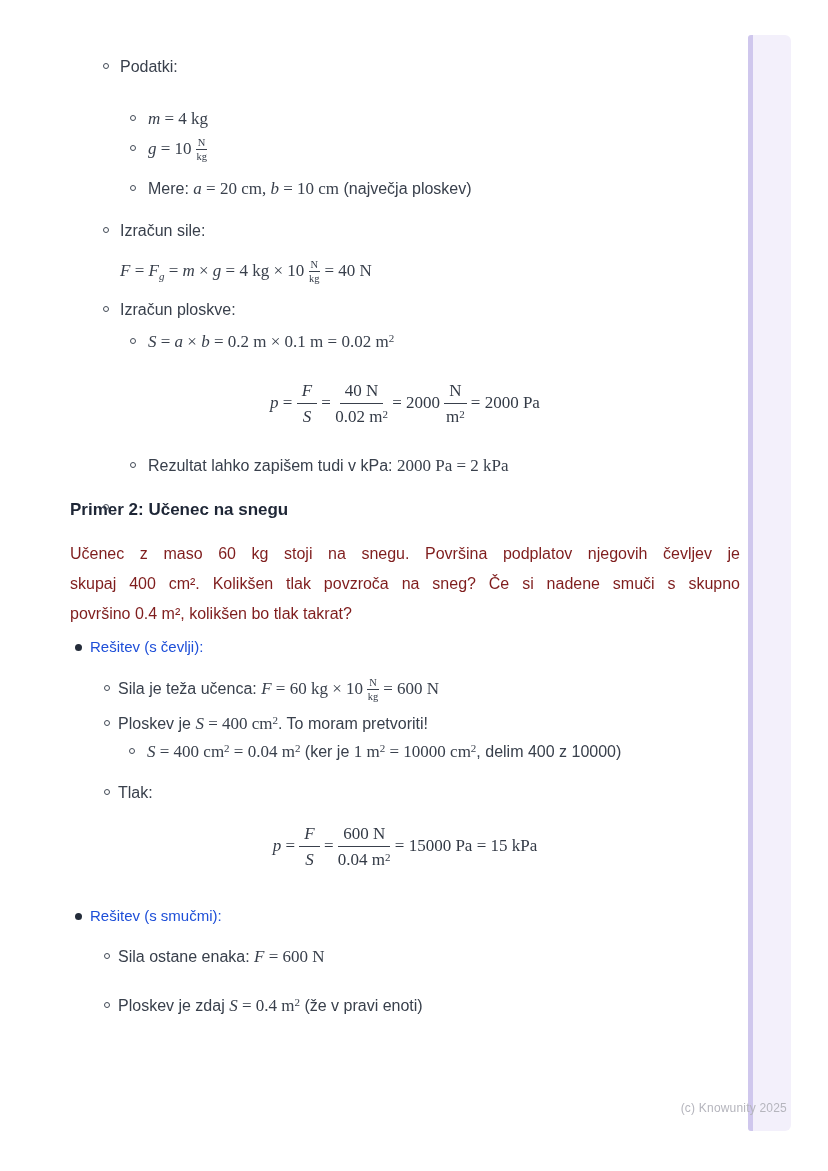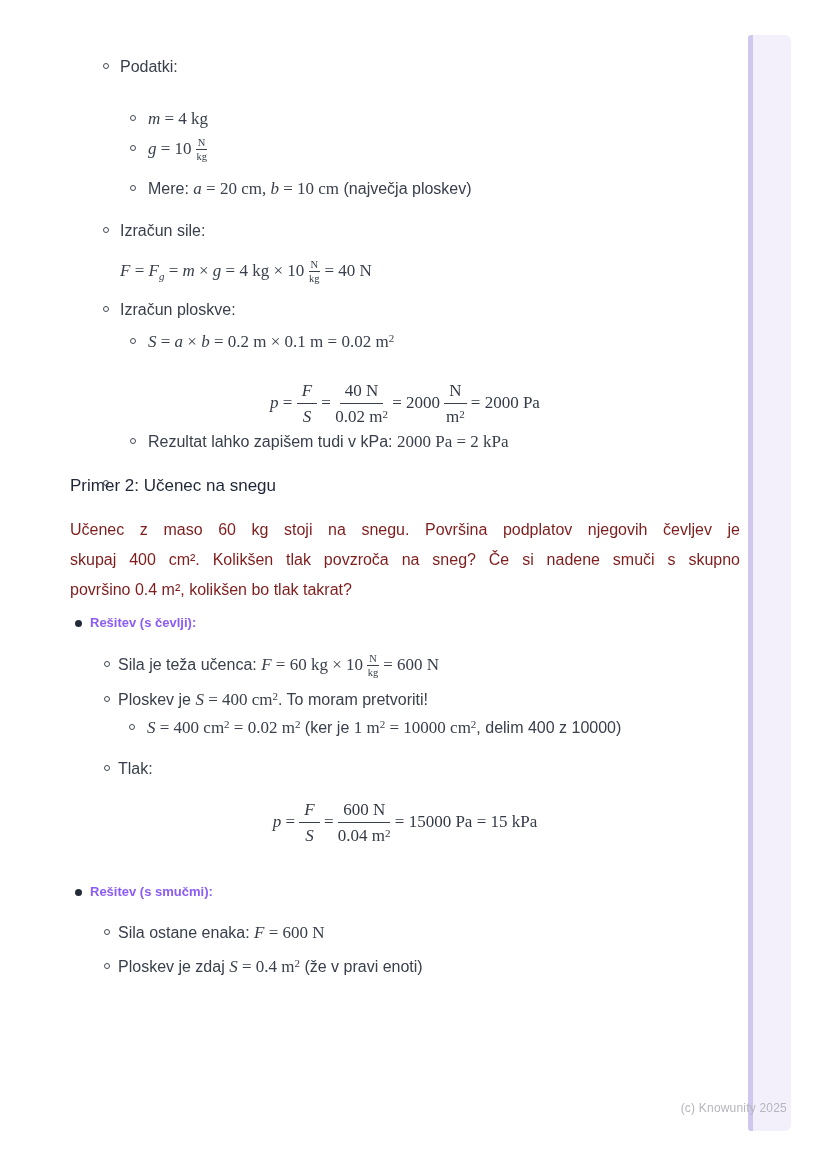--- a/index.html
+++ b/index.html
@@ -15,21 +15,21 @@
   .row { position:relative; line-height:24px; }
   .row .marker { position:absolute; display:inline-block; }
   .ring { width:6px; height:6px; border:1.5px solid #434b57; border-radius:50%; background:transparent; top:8px; }
   .disc { width:7px; height:7px; background:#242c3a; border-radius:50%; top:9px; }
   .s1l1 { padding-left:50px; } .s1l1 .marker { left:33px; }
   .s1l2 { padding-left:78px; } .s1l2 .marker { left:60px; }
   .s2l1 { padding-left:20px; } .s2l1 .marker { left:5px; }
   .s2l2 { padding-left:48px; } .s2l2 .marker { left:34px; }
   .s2l3 { padding-left:77px; } .s2l3 .marker { left:59px; }
   .indent-formula { padding-left:50px; }
-  .bold-item { font-weight:700; color:#8b5cf6; font-size:13px; }
+  .bold-item { font-weight:400; color:#1d4ed8; font-size:15px; }
 
   
   .m, .mi { font-family:"Liberation Serif", "DejaVu Serif", serif; font-size:17px; white-space:pre; }
   .mi { font-style:italic; }
   .t  { white-space:pre; }
   .msup { font-family:"Liberation Serif", "DejaVu Serif", serif; font-size:11px; position:relative; top:-5px; white-space:pre; }
   .msub { font-family:"Liberation Serif", "DejaVu Serif", serif; font-style:italic; font-size:11px; position:relative; top:4px; white-space:pre; }
 
   .fr { display:inline-flex; flex-direction:column; align-items:center; vertical-align:middle;
         font-family:"Liberation Serif", "DejaVu Serif", serif; font-size:10.5px; line-height:1.15; font-style:normal; }
@@ -37,29 +37,29 @@
   .fr .den { padding-top:1px; }
 
   .fd { display:flex; justify-content:center; align-items:center; min-height:54px; color:#333a46; }
   .fd span { white-space:pre; }
   .dfrac { display:inline-flex; flex-direction:column; align-items:center; text-align:center;
            font-family:"Liberation Serif", "DejaVu Serif", serif; font-size:17px; line-height:1.25; }
   .dfrac .top { padding:0 5px 2px; border-bottom:1.3px solid #39404c; }
   .dfrac .bot { padding-top:2px; }
   .dfrac .msup { top:-4px; }
 
-  .heading { font-weight:400; color:#1e2636; font-size:17px; line-height:26px; }
+  .heading { font-weight:700; color:#1e2636; font-size:17px; line-height:26px; }
   .para-line { line-height:30px; text-align:justify; color:#7f1d1d; }
   .para-line.just { text-align-last:justify; }
 
   
   .mt3{margin-top:3px}.mt6{margin-top:6px}.mt8{margin-top:8px}.mt9{margin-top:9px}
-  .mt10{margin-top:10px}.mt11{margin-top:11px}.mt13{margin-top:13px}.mt14{margin-top:14px}
+  .mt10{margin-top:25px}.mt11{margin-top:11px}.mt13{margin-top:13px}.mt14{margin-top:14px}
   .mt16{margin-top:16px}.mt17{margin-top:17px}.mt18{margin-top:18px}.mt19{margin-top:19px}
-  .mt21{margin-top:21px}.mt24{}.mt28{margin-top:28px}.mt31{margin-top:31px}
+  .mt21{margin-top:21px}.mt24{margin-top:24px}.mt28{margin-top:28px}.mt31{margin-top:31px}
 
   .side-panel { position:absolute; left:748px; top:35px; width:43px; height:1096px;
                 background:#f3f0fb; border-left:5px solid #cfc7ed; border-radius:3px 6px 6px 3px; }
   .watermark { position:absolute; top:1101px; right:41px; font-size:12px; color:#b5b5bd; z-index:5; letter-spacing:0.2px; }
 </style>
 </head>
 <body>
 
 <div class="page">
   <div class="side-panel"></div>
@@ -155,21 +155,21 @@
         </span><span class="m"> = 600 N</span>
     </div>
 
     <div class="row s2l2 mt9">
       <span class="marker ring"></span>
       <span class="t">Ploskev je </span><span class="mi">S</span><span class="m"> = 400 cm</span><span class="msup">2</span><span class="t">. To moram pretvoriti!</span>
     </div>
 
     <div class="row s2l3 mt3">
       <span class="marker ring"></span>
-      <span class="mi">S</span><span class="m"> = 400 cm</span><span class="msup">2</span><span class="m"> = 0.02 m</span><span class="msup">2</span><span class="t"> (ker je </span><span class="m">1 m</span><span class="msup">2</span><span class="m"> = 10000 cm</span><span class="msup">2</span><span class="t">, delim 400 z 10000)</span>
+      <span class="mi">S</span><span class="m"> = 400 cm</span><span class="msup">2</span><span class="m"> = 0.04 m</span><span class="msup">2</span><span class="t"> (ker je </span><span class="m">1 m</span><span class="msup">2</span><span class="m"> = 10000 cm</span><span class="msup">2</span><span class="t">, delim 400 z 10000)</span>
     </div>
 
     <div class="row s2l2 mt16">
       <span class="marker ring"></span>
       <span class="t">Tlak:</span>
     </div>
 
     <div class="fd mt14">
       <span class="mi">p</span>
         <span class="m"> = </span>

